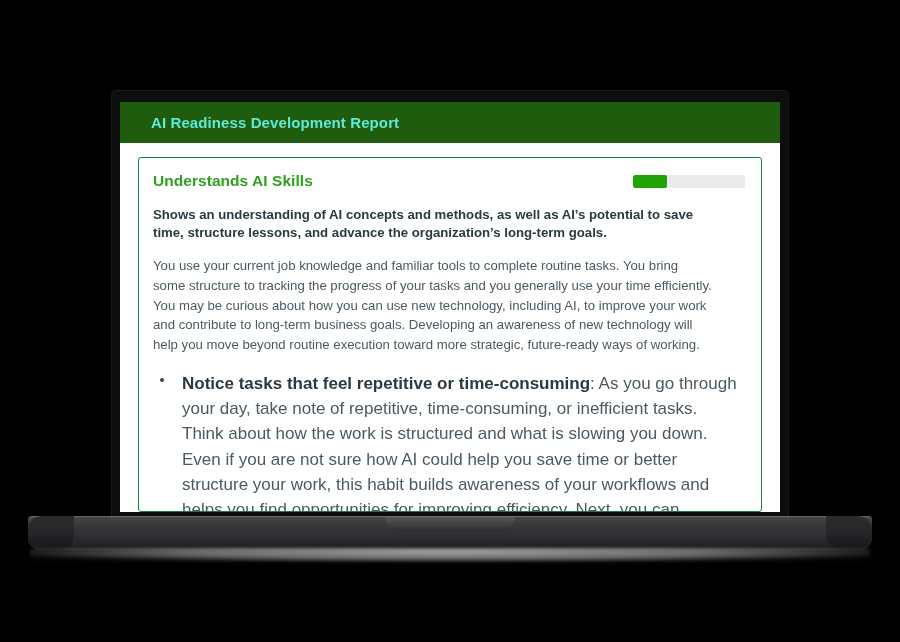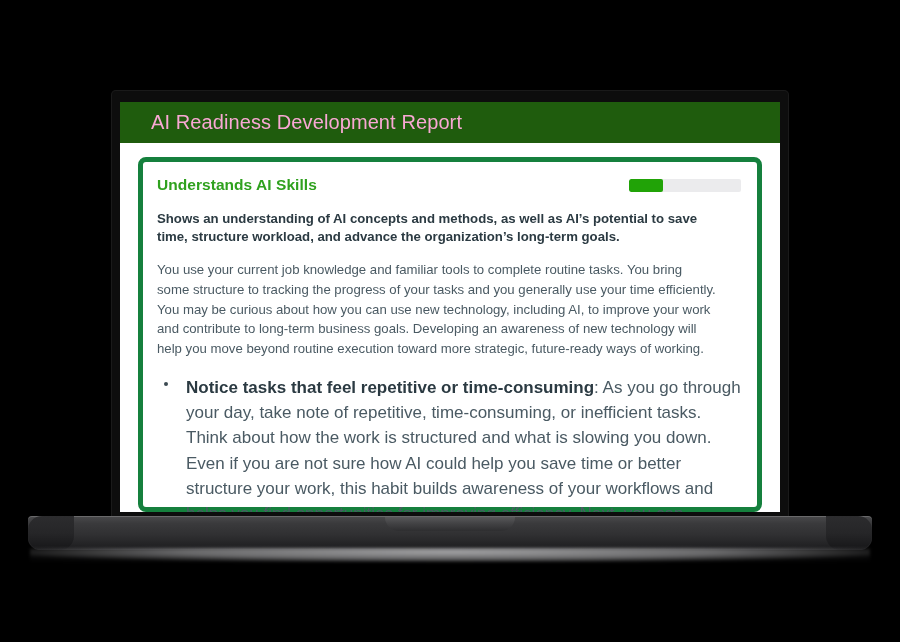--- a/index.html
+++ b/index.html
@@ -93,36 +93,36 @@
   
   .report-header {
     height: 41px;
     background: #1f5c0d;
     display: flex;
     align-items: center;
     padding: 0 0 0 31px;
     box-sizing: border-box;
   }
   .report-header-title {
-    color: #f9a8d4;
-    font-size: 20px;
-    font-weight: normal;
+    color: #5eead4;
+    font-size: 15px;
+    font-weight: bold;
     letter-spacing: 0.1px;
   }
 
   .report-body {
     padding: 14px 18px 0 18px;
     box-sizing: border-box;
     background: #ffffff;
     height: 369px;
   }
 
   .competency-card {
-    border: 5px solid #15803d;
-    border-radius: 8px;
+    border: 1px solid #15803d;
+    border-radius: 3px;
     padding: 14px 16px 12px 14px;
     box-sizing: border-box;
     height: 100%;
   }
 
   .card-head {
     display: flex;
     align-items: center;
     justify-content: space-between;
     margin-bottom: 16px;
@@ -208,21 +208,21 @@
     <div class="report-body">
       <div class="competency-card">
 
         <div class="card-head">
           <div class="card-title">Understands AI Skills</div>
           <div class="progress-track">
             <div class="progress-fill" id="progress-fill" style="width: 30%;"></div>
           </div>
         </div>
 
-        <p class="card-subtitle">Shows an understanding of AI concepts and methods, as well as AI’s potential to save time, structure workload, and advance the organization’s long-term goals.</p>
+        <p class="card-subtitle">Shows an understanding of AI concepts and methods, as well as AI’s potential to save time, structure lessons, and advance the organization’s long-term goals.</p>
 
         <p class="card-paragraph">You use your current job knowledge and familiar tools to complete routine tasks. You bring some structure to tracking the progress of your tasks and you generally use your time efficiently. You may be curious about how you can use new technology, including AI, to improve your work and contribute to long-term business goals. Developing an awareness of new technology will help you move beyond routine execution toward more strategic, future-ready ways of working.</p>
 
         <ul class="bullet-list" id="bullet-list">
             <li class="bullet-item"><span class="bullet-dot"></span><span class="bullet-lead">Notice tasks that feel repetitive or time-consuming</span><span>: As you go through your day, take note of repetitive, time-consuming, or inefficient tasks. Think about how the work is structured and what is slowing you down. Even if you are not sure how AI could help you save time or better structure your work, this habit builds awareness of your workflows and helps you find opportunities for improving efficiency. Next, you can explore whether there are digital tools or AI-driven options that could support those tasks and improve your workflows.</span></li>
             <li class="bullet-item"><span class="bullet-dot"></span><span class="bullet-lead">Talk about how others use technology to work smarter:</span><span> Talk to a colleague about how they have used AI or seen it applied in your organization. Ask what they found effective, how it improved their workflows, and what lessons they learned. These conversations can spark new</span></li>
           </ul>
 
       </div>
     </div>

